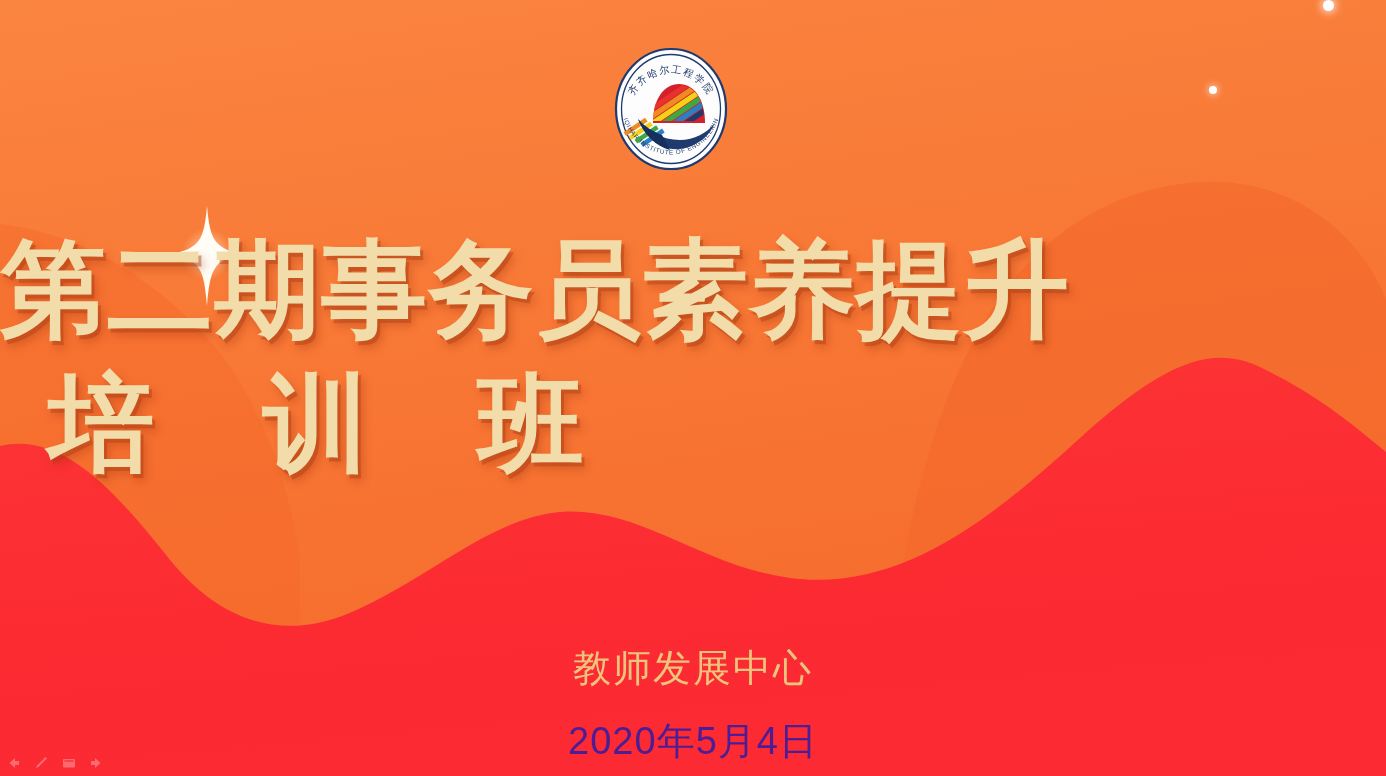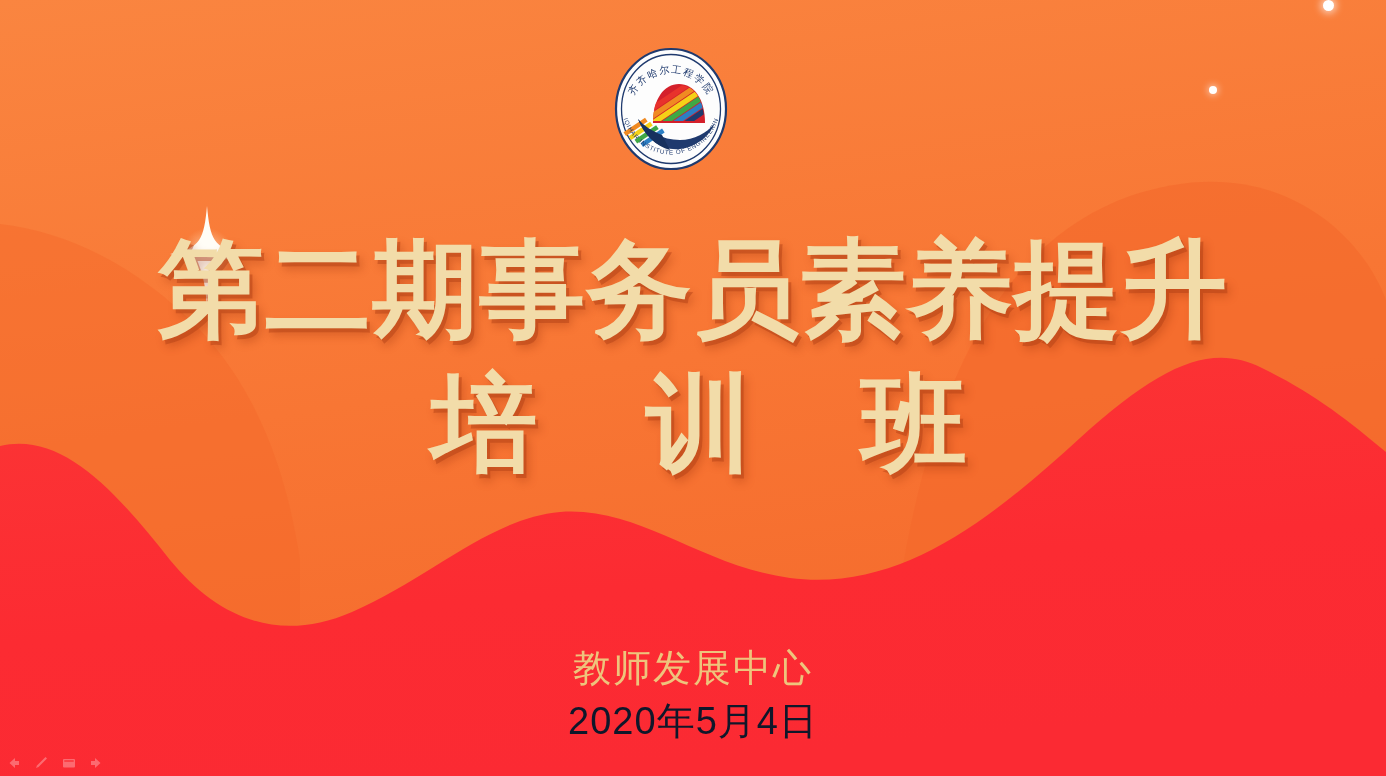--- a/index.html
+++ b/index.html
@@ -58,21 +58,20 @@
     width: 118px;
     height: 124px;
   }
 
   
   #title-block {
     position: absolute;
     left: 0;
     top: 236px;
     width: 1386px;
-    text-align: center;
     pointer-events: none;
   }
   .title-line {
     font-family: "DejaVu Serif", "Liberation Serif", serif;
     font-weight: 700;
     color: #F2DCA9;
     line-height: 1.0;
     text-shadow:
        3px 4px 0 rgba(176, 62, 20, 0.45),
        5px 7px 10px rgba(150, 45, 10, 0.32);
@@ -101,24 +100,24 @@
   #org-name {
     font-family: "Liberation Sans", "DejaVu Sans", sans-serif;
     font-size: 38px;
     color: #EEC47C;
     letter-spacing: 2px;
     line-height: 1.25;
   }
   #event-date {
     font-family: "Liberation Sans", "DejaVu Sans", sans-serif;
     font-size: 38px;
-    color: #0f172a;
+    color: #4c1d95;
     letter-spacing: 1px;
     line-height: 1.25;
-    margin-top: 5px;
+    margin-top: 25px;
   }
 
   
   #presenter-toolbar {
     position: absolute;
     left: 4px;
     bottom: 4px;
     display: flex;
     align-items: center;
     gap: 10px;

